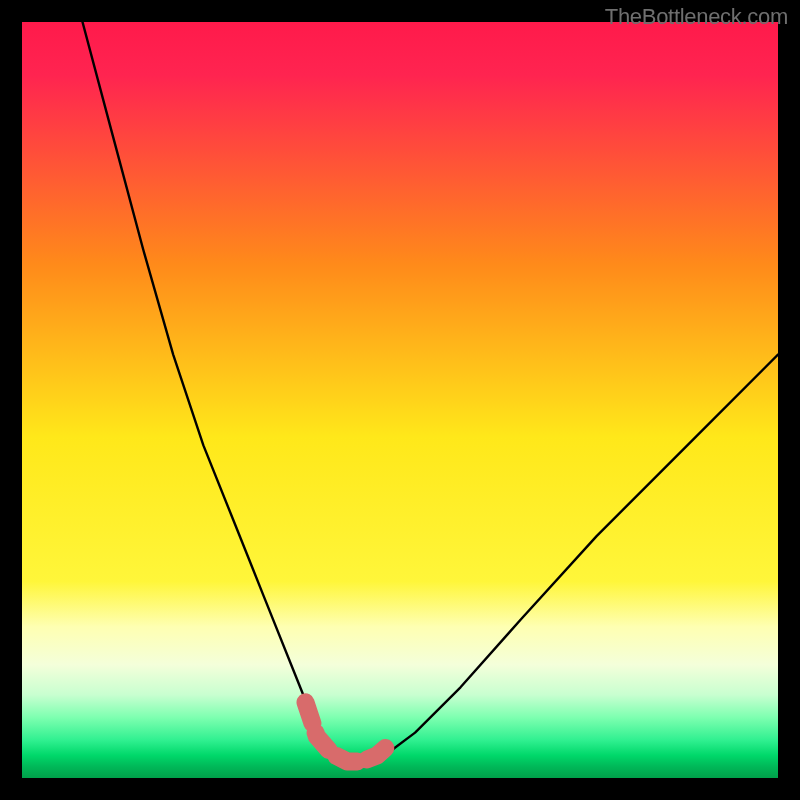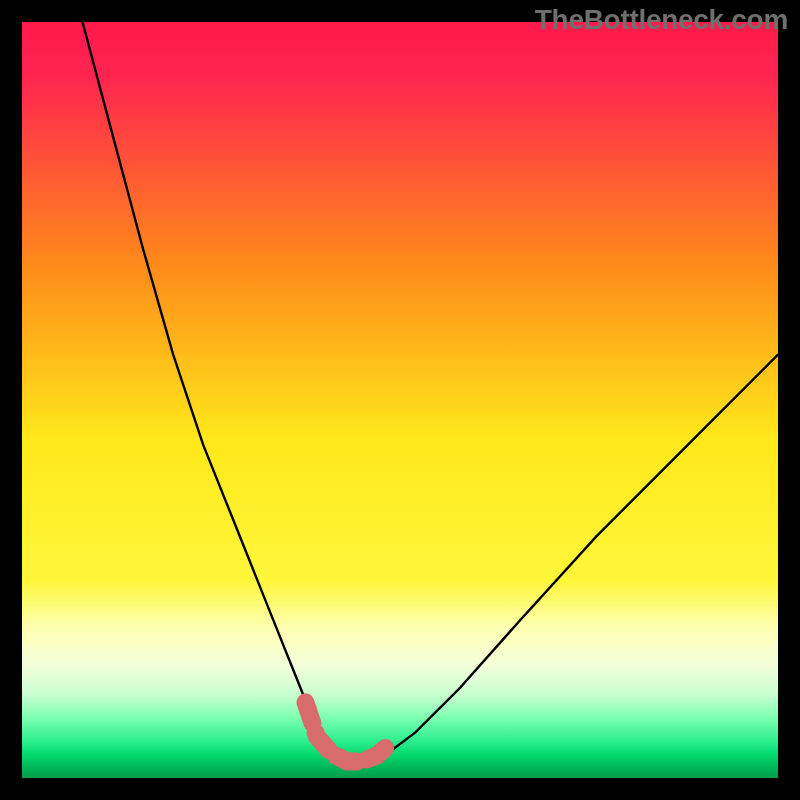--- a/index.html
+++ b/index.html
@@ -14,22 +14,22 @@
     position: relative;
     width: 800px;
     height: 800px;
     background: #000;
   }
   .watermark {
     position: absolute;
     top: 4px;
     right: 12px;
     color: #6f6f6f;
-    font-size: 28px;
-    font-weight: 700;
+    font-size: 22px;
+    font-weight: 400;
     z-index: 10;
     letter-spacing: -0.3px;
   }
   .plot-area {
     position: absolute;
     left: 22px;
     top: 22px;
     width: 756px;
     height: 756px;
     overflow: hidden;

